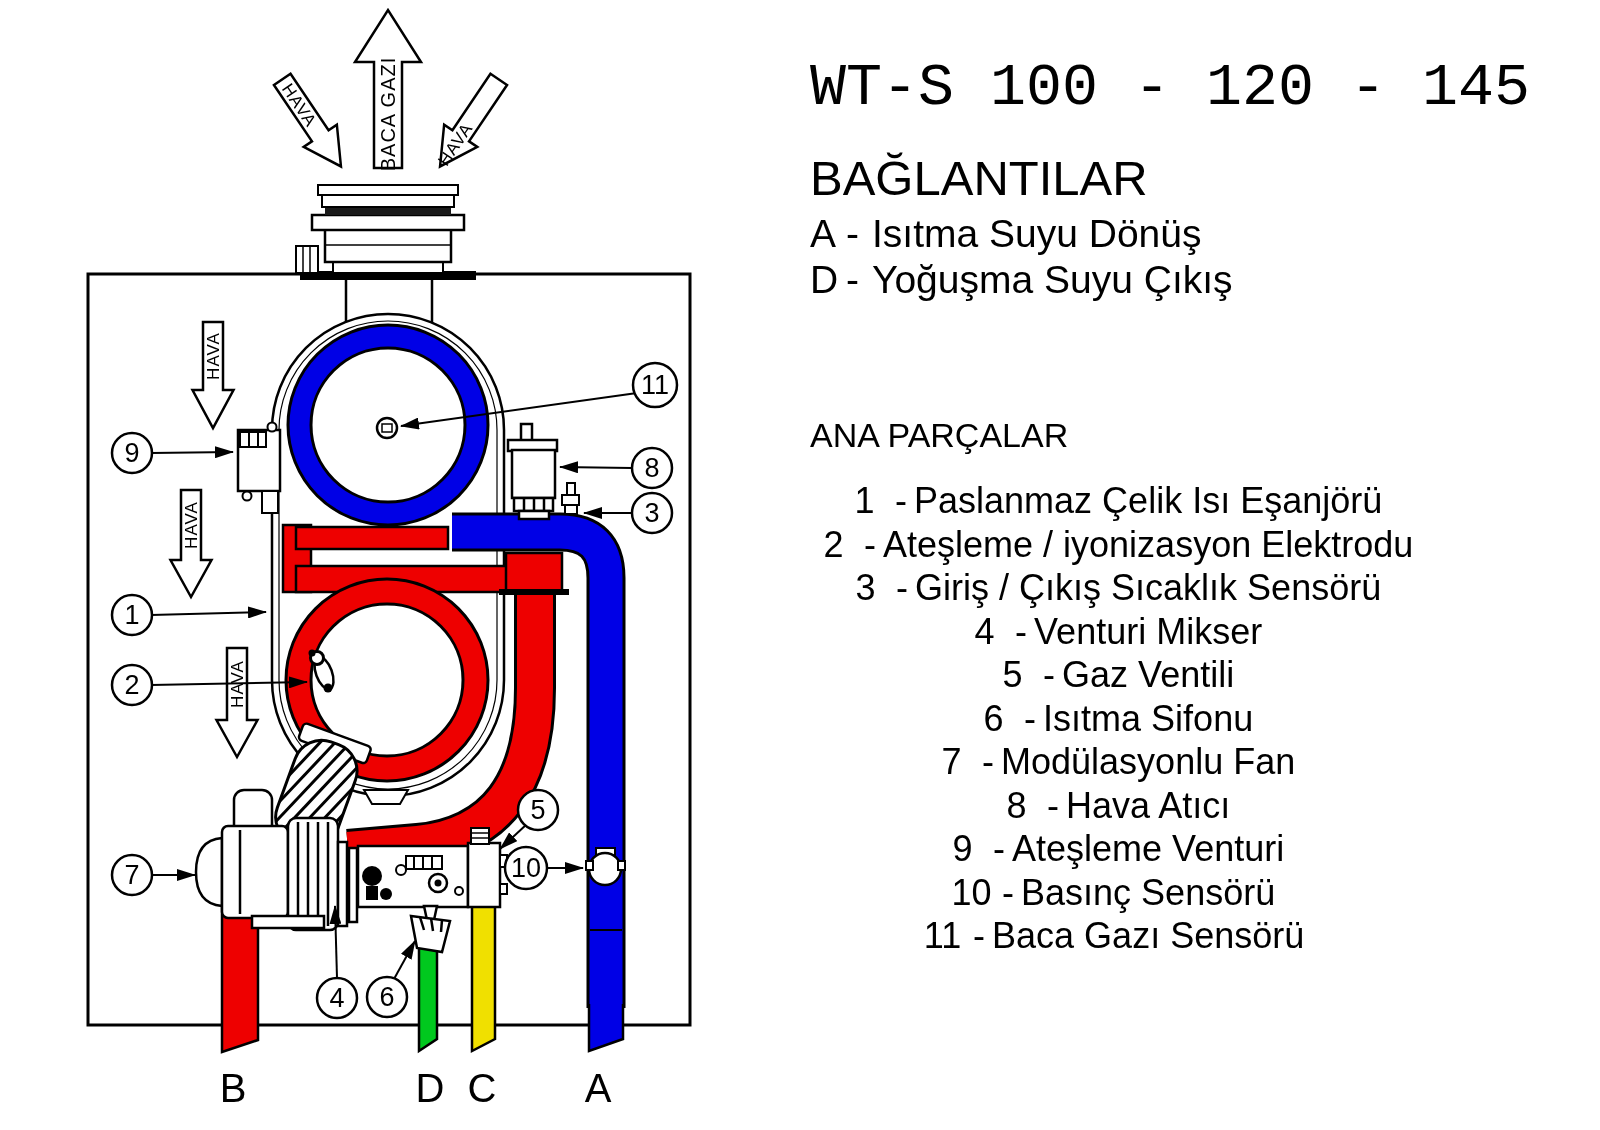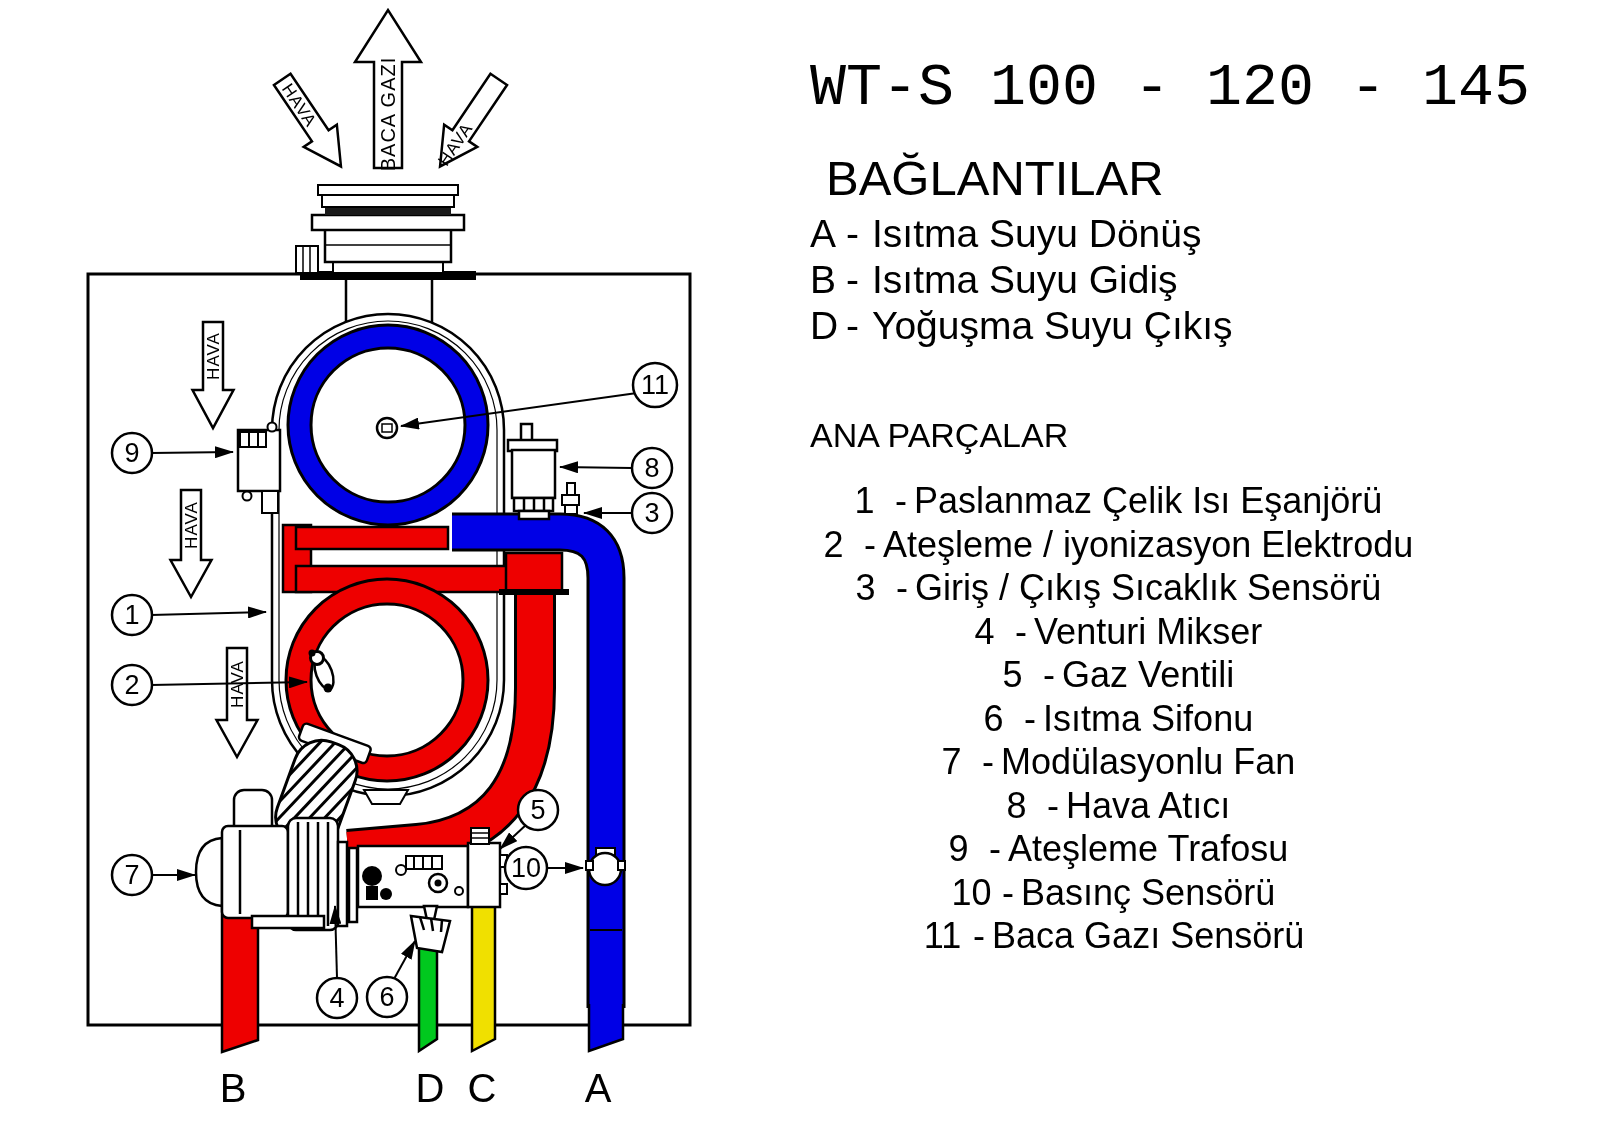--- a/index.html
+++ b/index.html
@@ -1,21 +1,21 @@
 <!DOCTYPE html>
 <html><head>
 <meta charset="utf-8">
 <style>
   html,body{margin:0;padding:0;background:#ffffff;}
   body{width:1600px;height:1130px;position:relative;overflow:hidden;
        font-family:"Liberation Sans", sans-serif;color:#000;}
   #diagram{position:absolute;left:0;top:0;}
   .panel{position:absolute;left:810px;}
   #title{top:54px;font-size:60px;letter-spacing:0px;white-space:nowrap;font-family:Liberation Mono, monospace;}
-  #conn-head{top:150px;font-size:49px;margin-left:16px;}
+  #conn-head{top:150px;font-size:49px;}
   #conn-list{top:212px;}
   #conn-list .row{height:46px;font-size:39px;white-space:nowrap;}
   #conn-list .key{display:inline-block;width:36px;}
   #conn-list .dash{display:inline-block;width:26px;}
   #parts-head{top:416px;font-size:34px;}
   #parts-list{top:480px;text-align:center;}
   #parts-list .row{height:43.5px;font-size:36px;white-space:nowrap;}
   #parts-list .num{display:inline-block;width:47px;}
   #parts-list .dash{display:inline-block;width:26px;}
   svg text{font-family:"Liberation Sans", sans-serif;}
@@ -286,30 +286,29 @@
   <text class="pipe-letter" x="430" y="1102" text-anchor="middle">D</text>
   <text class="pipe-letter" x="482" y="1102" text-anchor="middle">C</text>
   <text class="pipe-letter" x="598" y="1102" text-anchor="middle">A</text>
 </svg>
 
 <div id="title" class="panel">WT-S 100 - 120 - 145</div>
 
 <div id="conn-head" class="panel">BAĞLANTILAR</div>
 <div id="conn-list" class="panel">
     <div class="row"><span class="key">A</span><span class="dash">-</span><span class="lbl">Isıtma Suyu Dönüş</span></div>
-    <div class="row"><span class="key">B</span><span class="dash">-</span><span class="lbl">Isıtma Suyu Gidiş</span></div>
     <div class="row"><span class="key">D</span><span class="dash">-</span><span class="lbl">Yoğuşma Suyu Çıkış</span></div>
   </div>
 
 <div id="parts-head" class="panel">ANA PARÇALAR</div>
 <div id="parts-list" class="panel">
     <div class="row"><span class="num">1</span><span class="dash">-</span><span class="lbl">Paslanmaz Çelik Isı Eşanjörü</span></div>
     <div class="row"><span class="num">2</span><span class="dash">-</span><span class="lbl">Ateşleme / iyonizasyon Elektrodu</span></div>
     <div class="row"><span class="num">3</span><span class="dash">-</span><span class="lbl">Giriş / Çıkış Sıcaklık Sensörü</span></div>
     <div class="row"><span class="num">4</span><span class="dash">-</span><span class="lbl">Venturi Mikser</span></div>
     <div class="row"><span class="num">5</span><span class="dash">-</span><span class="lbl">Gaz Ventili</span></div>
     <div class="row"><span class="num">6</span><span class="dash">-</span><span class="lbl">Isıtma Sifonu</span></div>
     <div class="row"><span class="num">7</span><span class="dash">-</span><span class="lbl">Modülasyonlu Fan</span></div>
     <div class="row"><span class="num">8</span><span class="dash">-</span><span class="lbl">Hava Atıcı</span></div>
-    <div class="row"><span class="num">9</span><span class="dash">-</span><span class="lbl">Ateşleme Trafosu</span></div>
+    <div class="row"><span class="num">9</span><span class="dash">-</span><span class="lbl">Ateşleme Venturi</span></div>
     <div class="row"><span class="num">10</span><span class="dash">-</span><span class="lbl">Basınç Sensörü</span></div>
     <div class="row"><span class="num">11</span><span class="dash">-</span><span class="lbl">Baca Gazı Sensörü</span></div>
   </div>
 
 </body></html>

